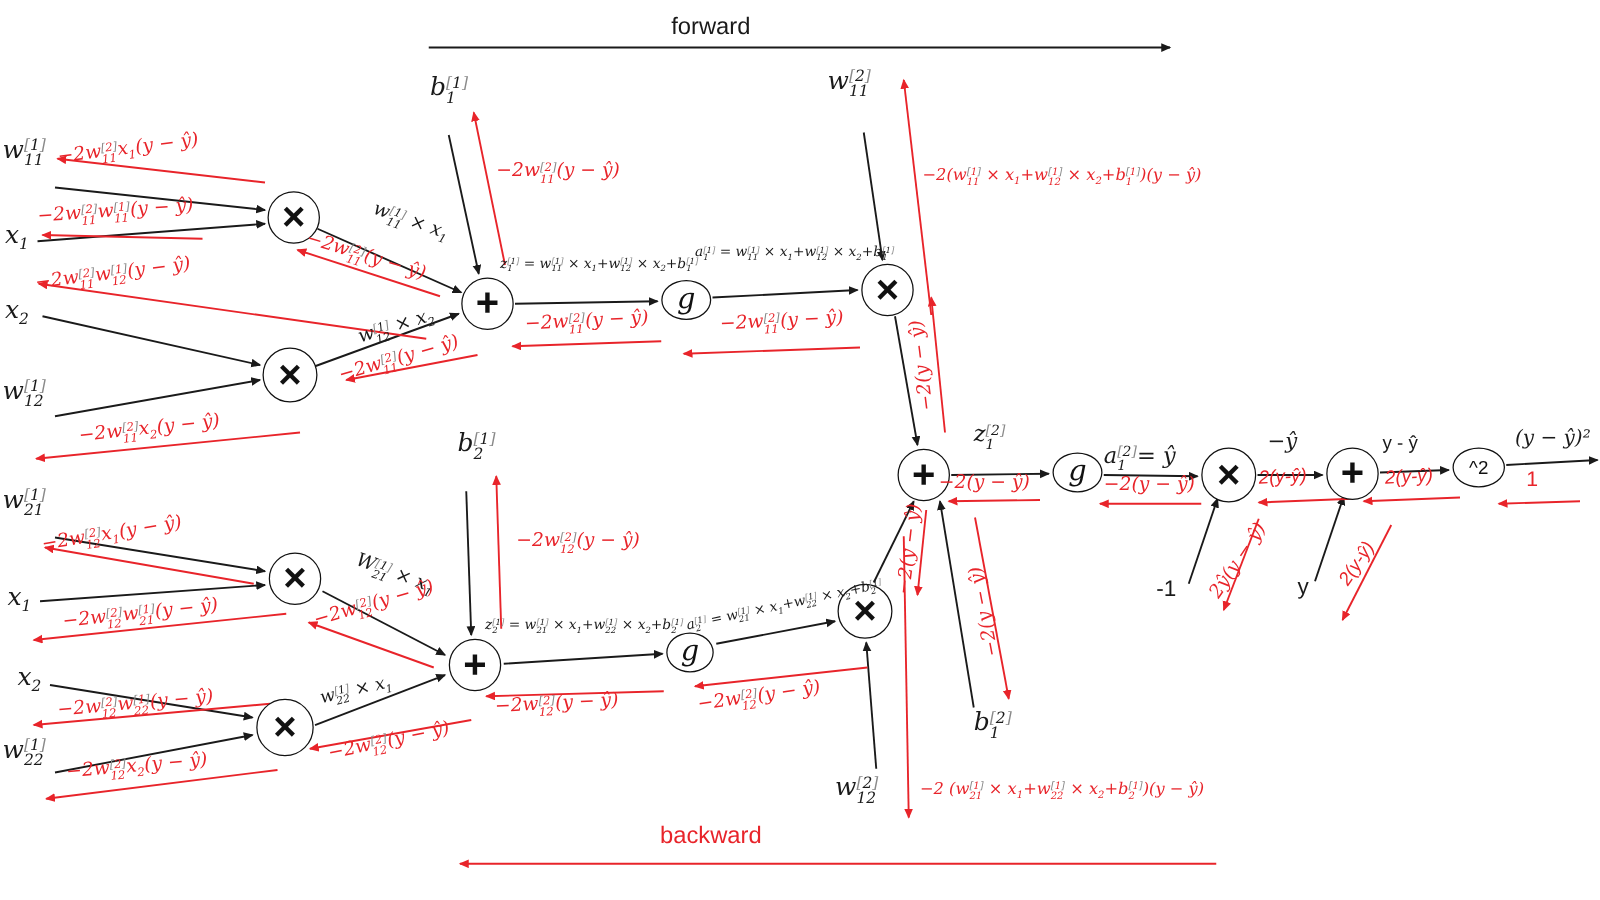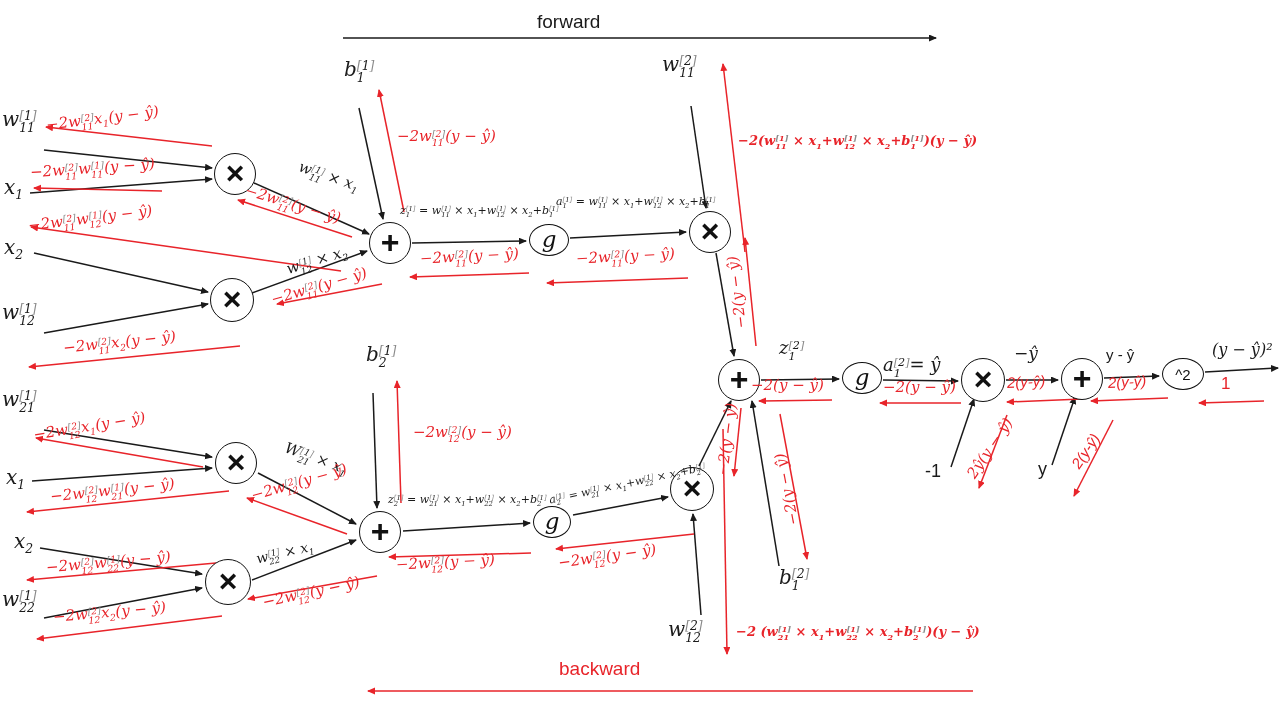--- a/index.html
+++ b/index.html
@@ -4,21 +4,21 @@
 <style>
   html,body{margin:0;padding:0;background:#fff;}
   #stage{position:relative;width:1280px;height:720px;background:#ffffff;overflow:hidden;
          font-family:"DejaVu Serif","Liberation Serif",serif;}
   svg.wires{position:absolute;left:0;top:0;}
   .lbl{position:absolute;white-space:nowrap;color:#1a1a1a;font-size:15px;font-style:italic;line-height:1.1;}
   .sans{font-family:"Liberation Sans","DejaVu Sans",sans-serif;font-style:normal;}
   .red{color:#e8242a;}
   .big{font-size:20px;}
   .eq{font-size:11px;}
-  .small13{font-size:13px;font-weight:bold;}
+  .small13{font-size:13px;}
   .t17{font-size:17px;}
   .t18{font-size:18px;}
   .t19{font-size:19px;font-style:normal;font-family:"Liberation Sans","DejaVu Sans",sans-serif;}
   .node{position:absolute;border:1.7px solid #111;border-radius:50%;background:#fff;
         display:flex;align-items:center;justify-content:center;box-sizing:border-box;color:#111;}
   .op{font-family:"Liberation Sans","DejaVu Sans",sans-serif;font-weight:700;font-size:32px;line-height:1;padding-bottom:3px;}
   .gfun{font-family:"DejaVu Serif","Liberation Serif",serif;font-style:italic;font-size:23px;line-height:1;padding-bottom:2px;}
   .pw{font-family:"Liberation Sans","DejaVu Sans",sans-serif;font-size:15px;line-height:1;}
   
   .ss{display:inline-block;text-align:left;vertical-align:-0.5em;font-size:0.62em;line-height:0.95em;}
@@ -151,21 +151,21 @@
       <span class="op">+</span>
     </div>
   <div class="node" style="left:533px;top:506px;width:38px;height:32px">
       <span class="gfun">g</span>
     </div>
   <div class="node" style="left:670px;top:467px;width:44px;height:44px">
       <span class="op">×</span>
     </div>
 
   <div class="lbl t19" style="left:537px;top:12px">forward</div>
-  <div class="lbl t19 red" style="left:559px;top:659px">backward</div>
+  <div class="lbl t19 red" style="left:528px;top:659px">backward</div>
 
   <div class="lbl big math" style="left:2px;top:108px">w<span class="ss"><sup><span class="bk">[</span>1<span class="bk">]</span></sup><sub>11</sub></span></div>
   <div class="lbl big math" style="left:4px;top:176px">x<sub>1</sub></div>
   <div class="lbl big math" style="left:4px;top:236px">x<sub>2</sub></div>
   <div class="lbl big math" style="left:2px;top:301px">w<span class="ss"><sup><span class="bk">[</span>1<span class="bk">]</span></sup><sub>12</sub></span></div>
   <div class="lbl big math" style="left:344px;top:58px">b<span class="ss"><sup><span class="bk">[</span>1<span class="bk">]</span></sup><sub>1</sub></span></div>
   <div class="lbl big math" style="left:662px;top:53px">w<span class="ss"><sup><span class="bk">[</span>2<span class="bk">]</span></sup><sub>11</sub></span></div>
   <div class="lbl big math" style="left:2px;top:388px">w<span class="ss"><sup><span class="bk">[</span>1<span class="bk">]</span></sup><sub>21</sub></span></div>
   <div class="lbl big math" style="left:6px;top:466px">x<sub>1</sub></div>
   <div class="lbl big math" style="left:14px;top:530px">x<sub>2</sub></div>

